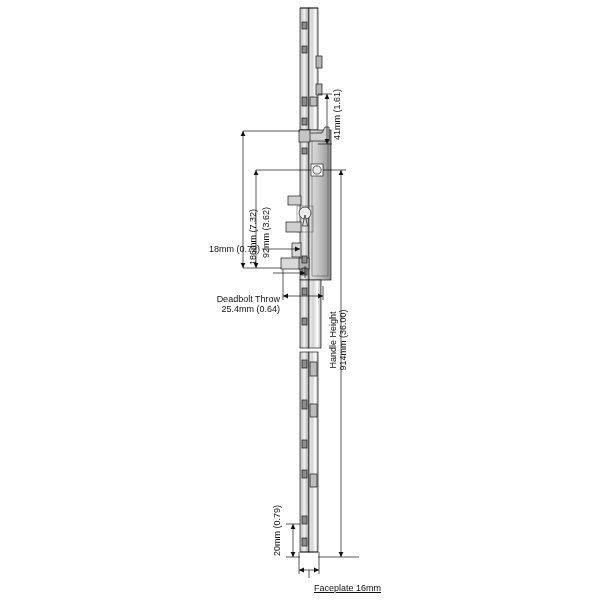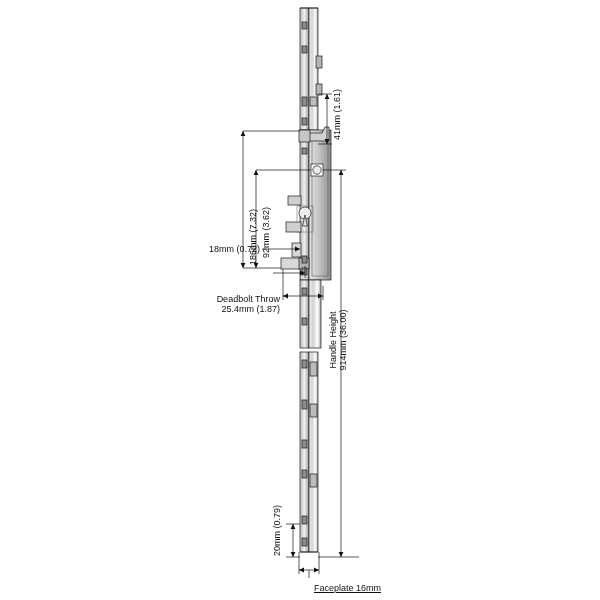--- a/index.html
+++ b/index.html
@@ -182,21 +182,21 @@
   <div class="lbl vert" style="left:332px; top:140px;">41mm (1.61)</div>
 
   <div class="lbl vert" style="left:248px; top:265px;">186mm (7.32)</div>
 
   <div class="lbl vert" style="left:261px; top:258px;">92mm (3.62)</div>
 
   <div class="lbl right" style="left:140px; top:244px; width:120px;">18mm (0.72)</div>
 
 
   <div class="lbl right" style="left:140px; top:294px; width:140px;">Deadbolt Throw
-25.4mm (1.87)</div>
+25.4mm (0.64)</div>
 
   <div class="lbl vert center" style="left:328px; top:400px; width:120px;">Handle Height
 914mm (36.00)</div>
 
   <div class="lbl vert" style="left:272px; top:556px;">20mm (0.79)</div>
 
   <div class="lbl" style="left:314px; top:583px;text-decoration:underline;">Faceplate 16mm</div>
 
 </div>
 

